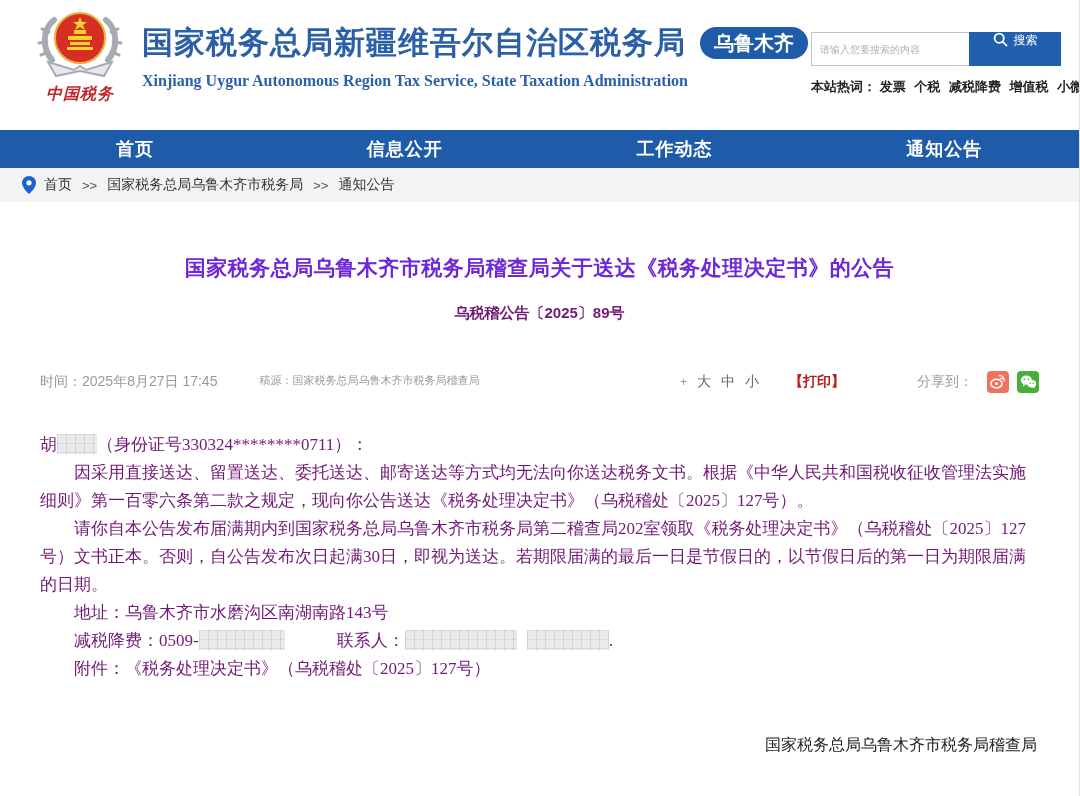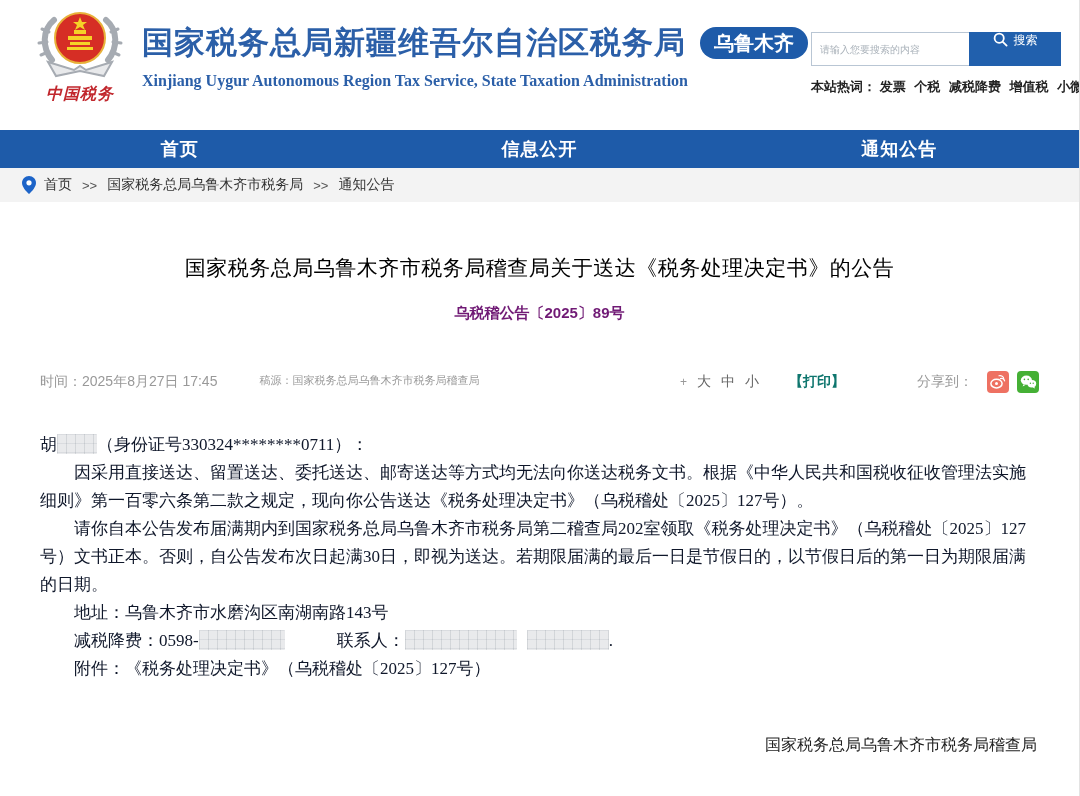--- a/index.html
+++ b/index.html
@@ -34,38 +34,38 @@
   .nav { height:38px; background:#1e5ba9; display:flex; }
   .nav-item { flex:1; display:flex; align-items:center; justify-content:center;
     color:#fff; font-size:18px; font-weight:bold; cursor:pointer; letter-spacing:1px; }
   
   .breadcrumb { height:34px; background:#f3f3f3; display:flex; align-items:center;
     padding-left:22px; font-size:14px; color:#333; gap:8px; }
   .crumb-sep { color:#555; font-size:13px; margin:0 2px; }
   .crumb-link { cursor:pointer; }
   
   .article { padding:0 40px; }
-  .article-title { text-align:center; font-size:21px; font-weight:normal; color:#000000;
+  .article-title { text-align:center; font-size:21px; font-weight:bold; color:#6d28d9;
     margin-top:52px; letter-spacing:0.5px; }
   .doc-number { text-align:center; font-size:15px; font-weight:bold; color:#701a75; margin-top:22px; }
   .meta-row { display:flex; align-items:center; margin-top:48px; font-size:14px; color:#999; }
   .meta-left { display:flex; gap:42px; }
   .meta-right { margin-left:auto; display:flex; align-items:center; }
   .font-size-ctrl { display:flex; align-items:center; gap:10px; color:#666; }
   .fs-plus { font-size:12px; color:#999; }
-  .print-btn { margin-left:30px; color:#0f766e; font-weight:bold; cursor:pointer; }
+  .print-btn { margin-left:30px; color:#b91c1c; font-weight:bold; cursor:pointer; }
   .share-label { margin-left:72px; color:#999; }
   .share-icons { display:flex; gap:8px; margin-left:14px; }
   .share-icon { width:22px; height:22px; border-radius:4px; display:flex;
     align-items:center; justify-content:center; cursor:pointer; }
   .weibo { background:#ee7162; }
   .wechat { background:#45b035; }
   
   .body-text { margin-top:38px; font-family:"Liberation Serif", serif; font-size:17px;
-    color:#0f172a; line-height:28px; }
+    color:#701a75; line-height:28px; }
   .para { text-indent:2em; }
   .indent-line { padding-left:2em; }
   .blur { display:inline-block; vertical-align:-4px; height:20px; border-radius:1px;
     background-color:#e9eaec;
     background-image:
       linear-gradient(90deg, rgba(130,140,150,.22) 1px, transparent 1px),
       linear-gradient(rgba(130,140,150,.15) 1px, transparent 1px);
     background-size:9px 9px; }
   .blur-name { width:40px; }
   .blur-phone { width:86px; }
@@ -130,20 +130,21 @@
       <span class="hw">减税降费</span>
       <span class="hw">增值税</span>
       <span class="hw">小微企业</span>
     </div>
   </div>
 </div>
 
 <div class="nav">
   <div class="nav-item">首页</div>
   <div class="nav-item">信息公开</div>
+  <div class="nav-item">工作动态</div>
   <div class="nav-item">通知公告</div>
 </div>
 
 <div class="breadcrumb">
   <span style="display:flex;">
     <svg width="14" height="18" viewBox="0 0 14 18">
       <path d="M7,0 C3.1,0 0,3.1 0,7 c0,5 7,11 7,11 s7,-6 7,-11 C14,3.1 10.9,0 7,0 Z" fill="#1d64c8"></path>
       <circle cx="7" cy="6.8" r="2.6" fill="#fff"></circle>
     </svg>
   </span>
@@ -202,21 +203,21 @@
   </div>
 
   <div class="body-text">
     <div>
       <span>胡</span><span class="blur blur-name"></span><span>（身份证号330324********0711）：</span>
     </div>
     <div class="para">因采用直接送达、留置送达、委托送达、邮寄送达等方式均无法向你送达税务文书。根据《中华人民共和国税收征收管理法实施细则》第一百零六条第二款之规定，现向你公告送达《税务处理决定书》（乌税稽处〔2025〕127号）。</div>
     <div class="para">请你自本公告发布届满期内到国家税务总局乌鲁木齐市税务局第二稽查局202室领取《税务处理决定书》（乌税稽处〔2025〕127号）文书正本。否则，自公告发布次日起满30日，即视为送达。若期限届满的最后一日是节假日的，以节假日后的第一日为期限届满的日期。</div>
     <div class="indent-line">地址：乌鲁木齐市水磨沟区南湖南路143号</div>
     <div class="indent-line">
-      <span>减税降费：</span><span>0598-</span><span class="blur blur-phone"></span><span class="contact-gap"></span><span>联系人：</span><span class="blur blur-contact-1"></span><span class="blur blur-contact-2"></span><span>.</span>
+      <span>减税降费：</span><span>0509-</span><span class="blur blur-phone"></span><span class="contact-gap"></span><span>联系人：</span><span class="blur blur-contact-1"></span><span class="blur blur-contact-2"></span><span>.</span>
     </div>
     <div class="indent-line">附件：《税务处理决定书》（乌税稽处〔2025〕127号）</div>
   </div>
 
   <div class="signature">
     <div>国家税务总局乌鲁木齐市税务局稽查局</div>
 
   </div>
 </div>
 

